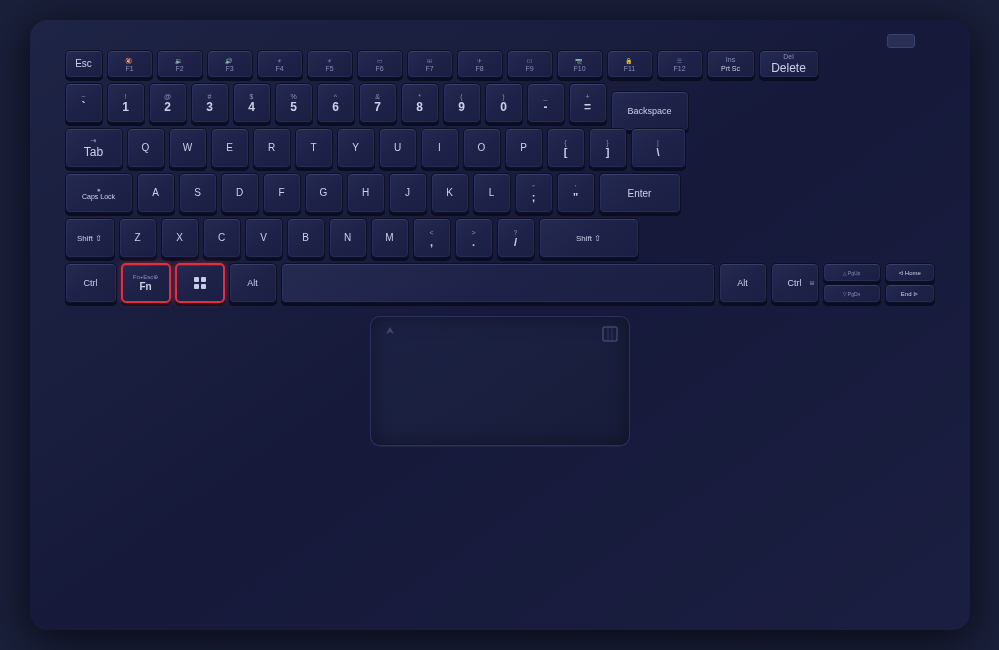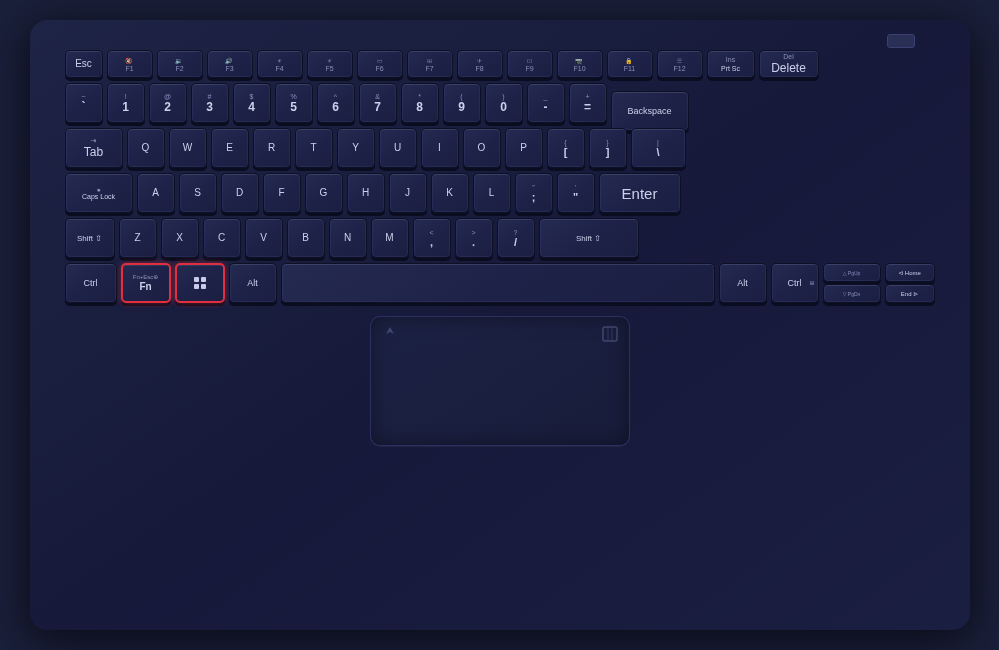--- a/index.html
+++ b/index.html
@@ -407,21 +407,21 @@
         </div>
       <div class="key key-unit">
         <span class="key-num-top">"</span>
         <span class="key-num-main" style="font-size:11px">;</span>
       </div>
       <div class="key key-unit">
         <span class="key-num-top">'</span>
         <span class="key-num-main" style="font-size:11px">"</span>
       </div>
       <div class="key key-enter">
-        <span style="font-size:15px;color:#ccd0ea">Enter</span>
+        <span style="font-size:10px;color:#ccd0ea">Enter</span>
       </div>
     </div>
 
     <div class="row letter-row">
       <div class="key key-shift-left">
         <span style="font-size:8px;color:#ccd0ea">Shift ⇧</span>
       </div>
       <div class="key key-unit">
           <span class="main-label">Z</span>
         </div>

